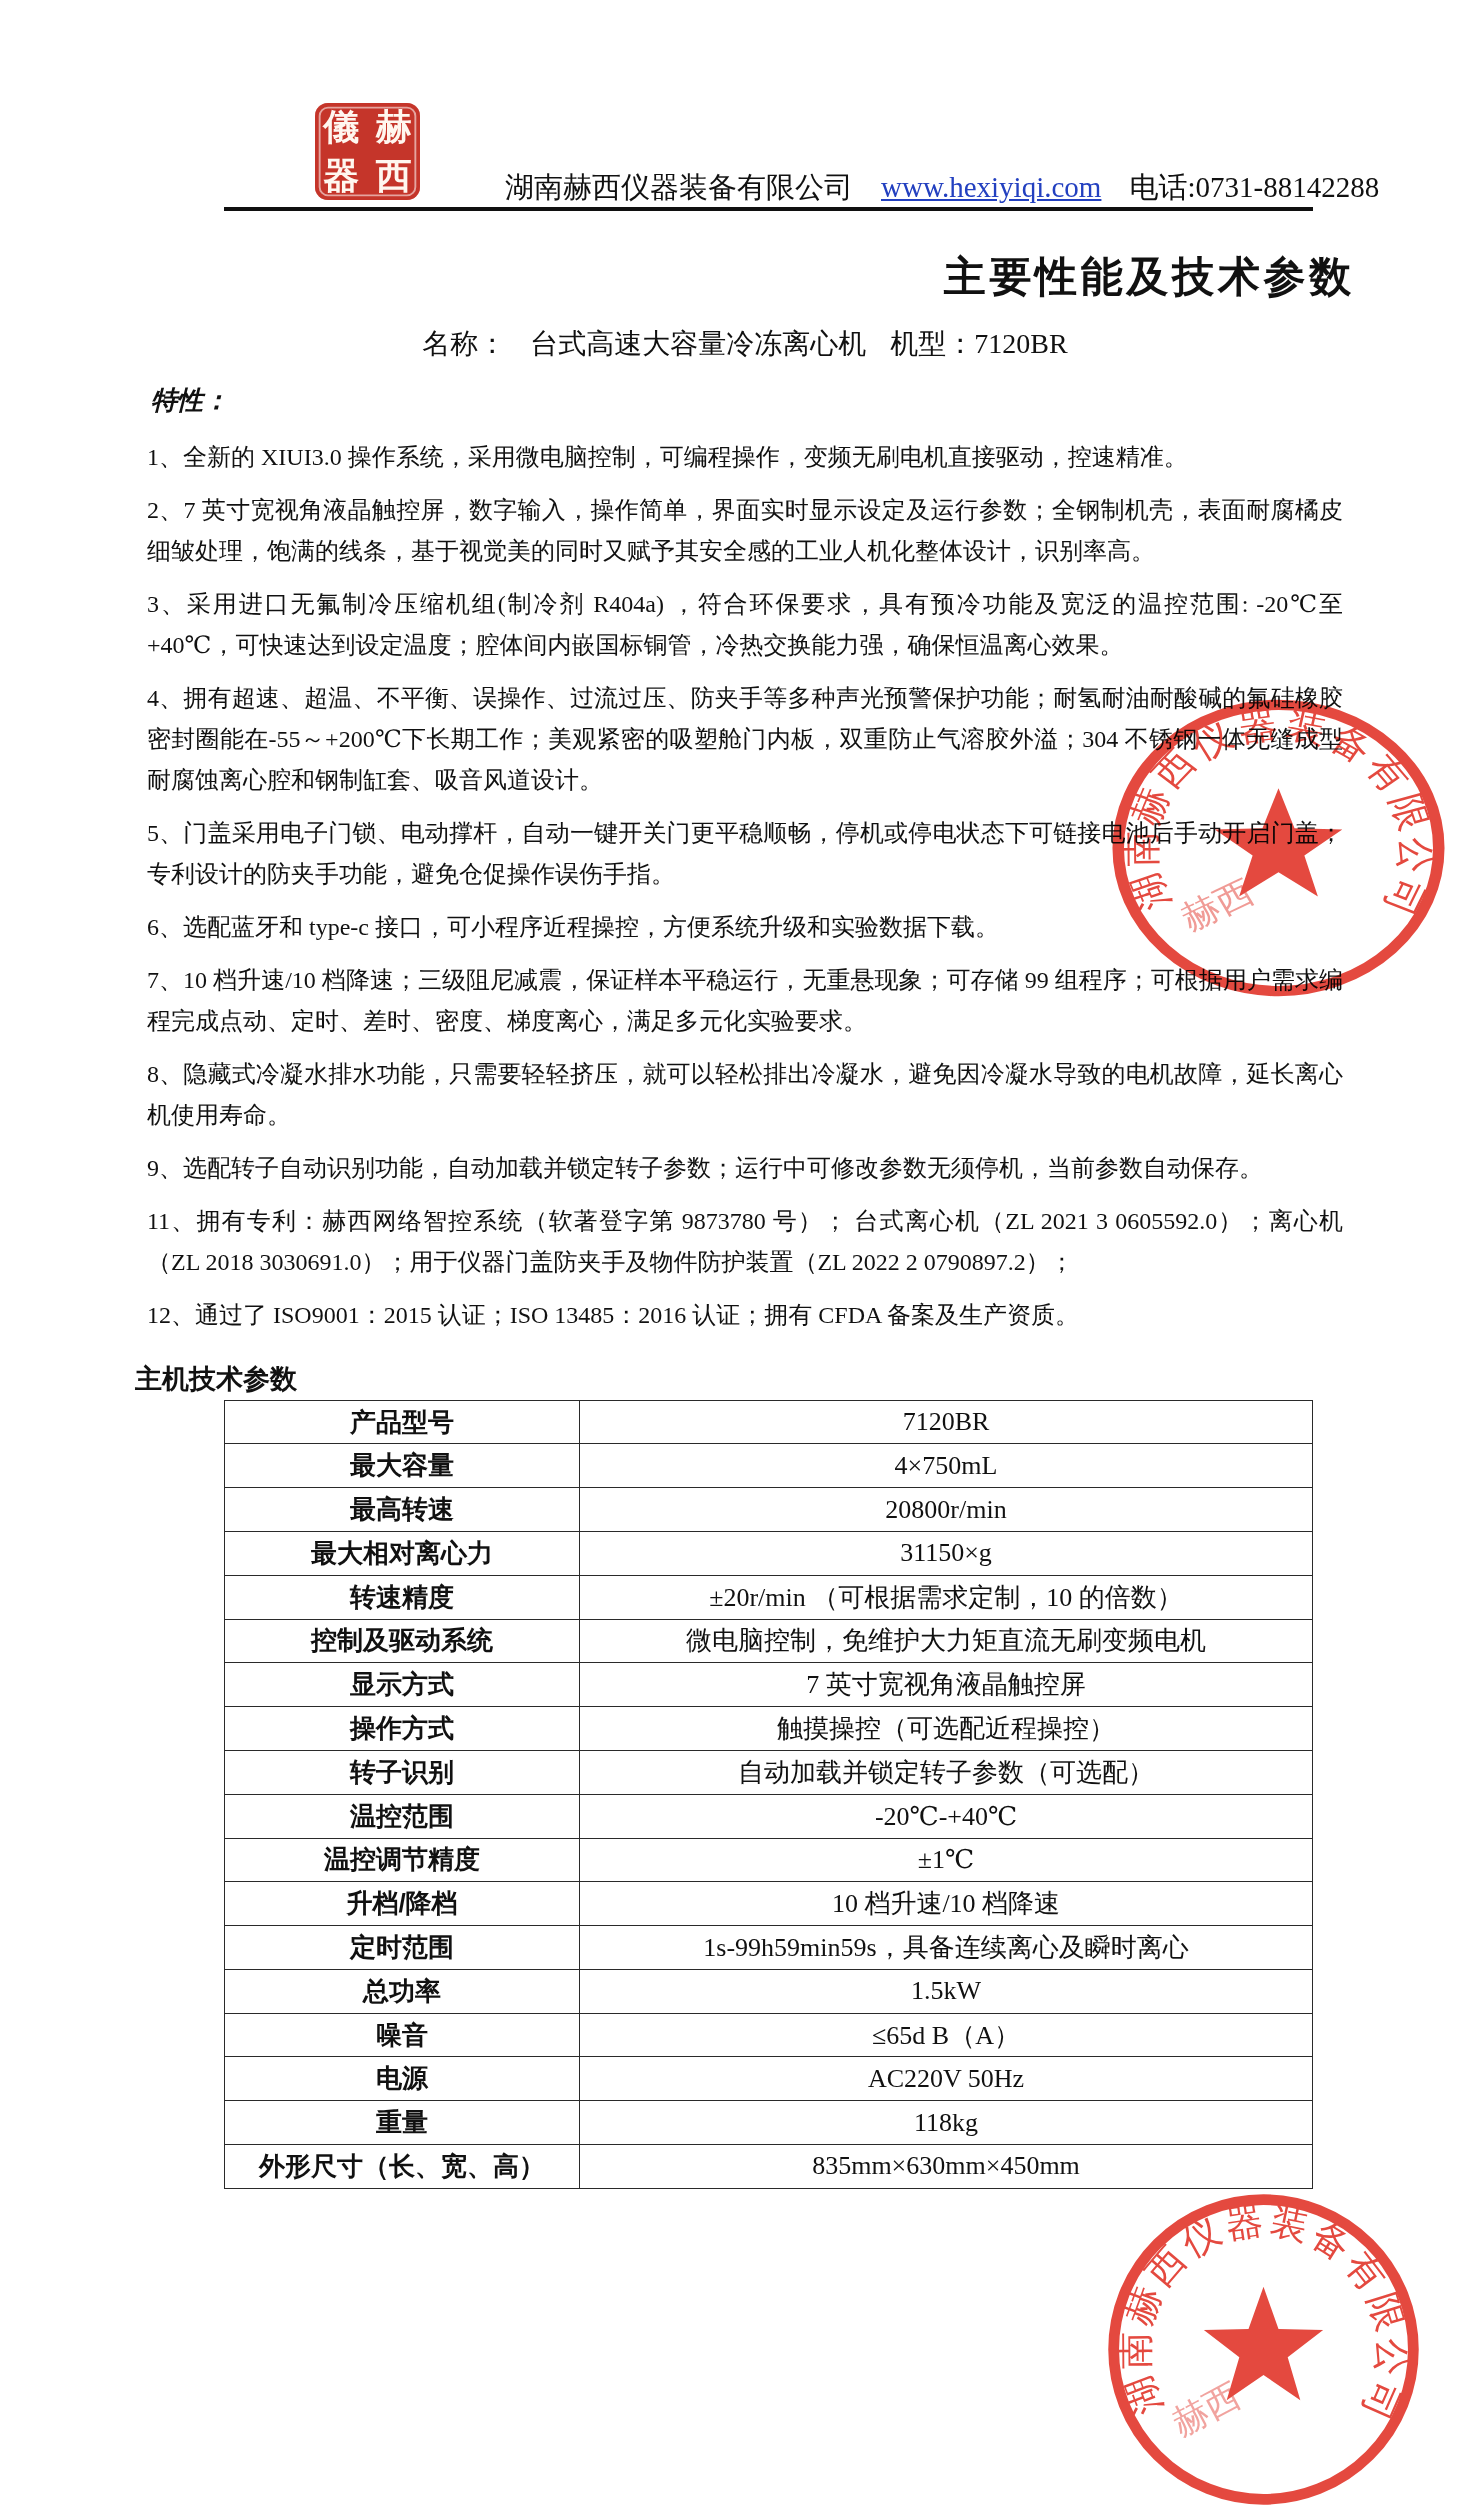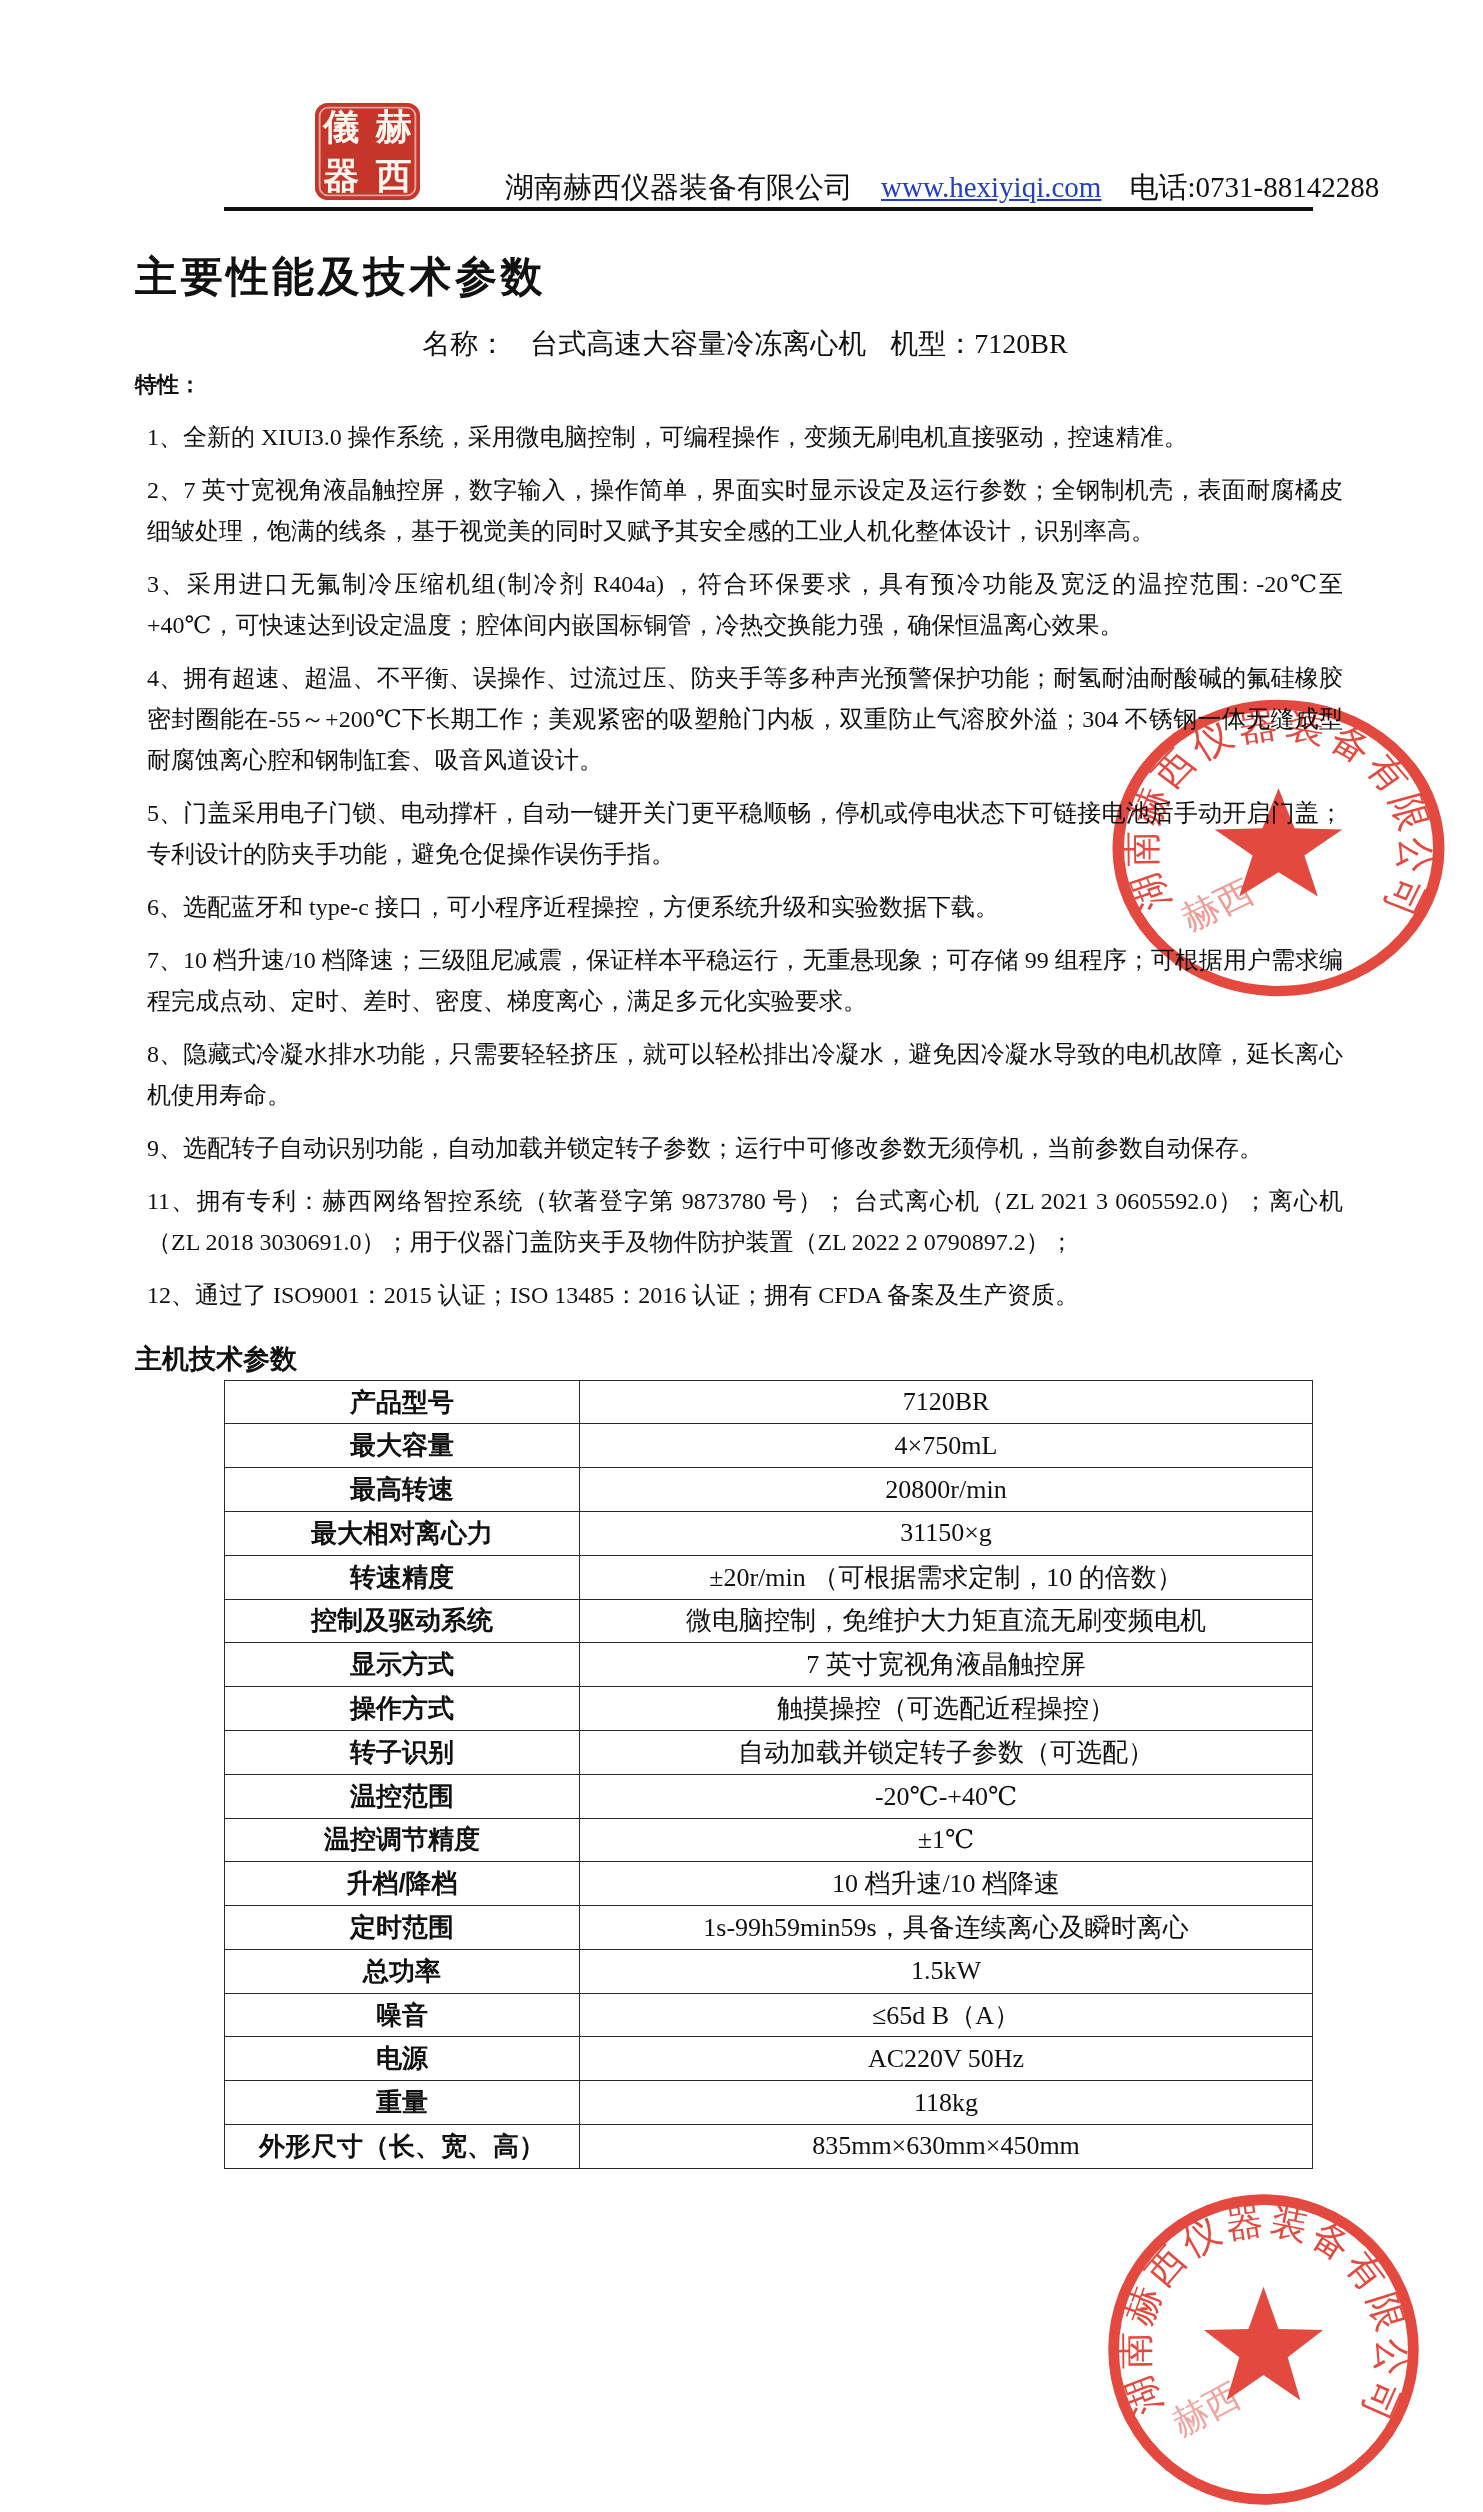--- a/index.html
+++ b/index.html
@@ -23,28 +23,28 @@
   .company-line{
     position:absolute;left:505px;top:168px;height:37px;
     display:flex;align-items:baseline;gap:28px;white-space:nowrap;
     font-size:29px;
   }
   .company-line .site{color:#2340c0;text-decoration:underline;}
   .head-rule{position:absolute;left:224px;top:207px;width:1089px;height:3.7px;background:#101010;}
   
   .content{position:absolute;left:135px;top:250px;width:1220px;}
   .doc-title{
-    text-align:left;font-size:42px;font-weight:bold;letter-spacing:3.7px;
+    text-align:right;font-size:42px;font-weight:bold;letter-spacing:3.7px;
     line-height:54px;margin:0 0 18.7px 0;
   }
   .name-line{font-size:28px;line-height:41px;margin:13px 0 0 0;text-align:center;}
   .name-line .gap{display:inline-block;width:24px;}
   .feat-head{
     font-family:"Liberation Sans","DejaVu Sans",sans-serif;
-    font-weight:bold;font-size:22px;line-height:41px;margin:0;
+    font-weight:bold;font-size:26px;line-height:41px;margin:16px;font-style:italic;
   }
   .feat{font-size:24px;line-height:41px;margin:12px;text-align:justify;text-justify:inter-ideograph;}
   
   .table-title{
     font-family:"Liberation Sans","DejaVu Sans",sans-serif;
     font-weight:bold;font-size:27px;line-height:34px;margin:26px 0 4px 0;
   }
   table.specs{
     border-collapse:collapse;margin-left:89px;width:1089px;table-layout:fixed;
   }

